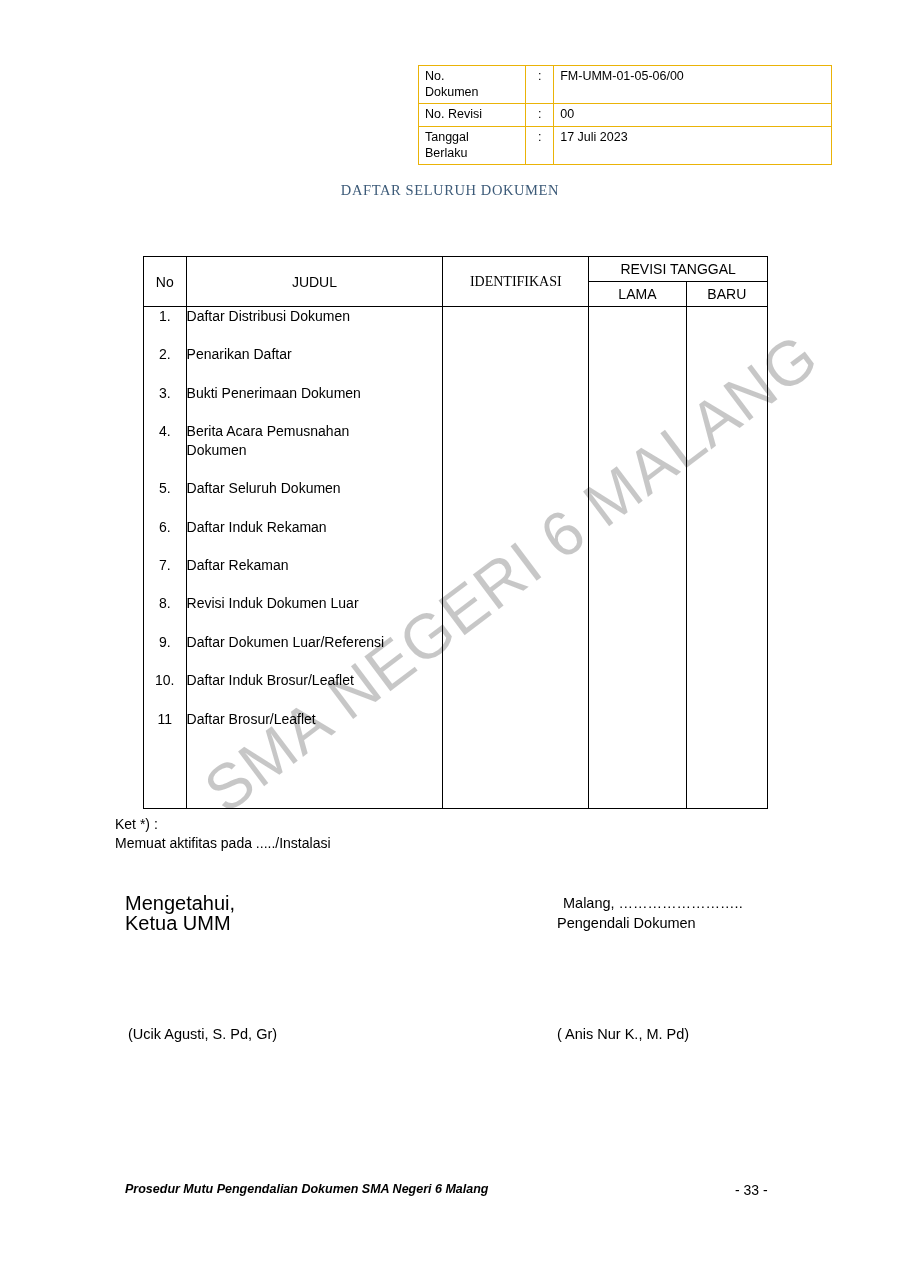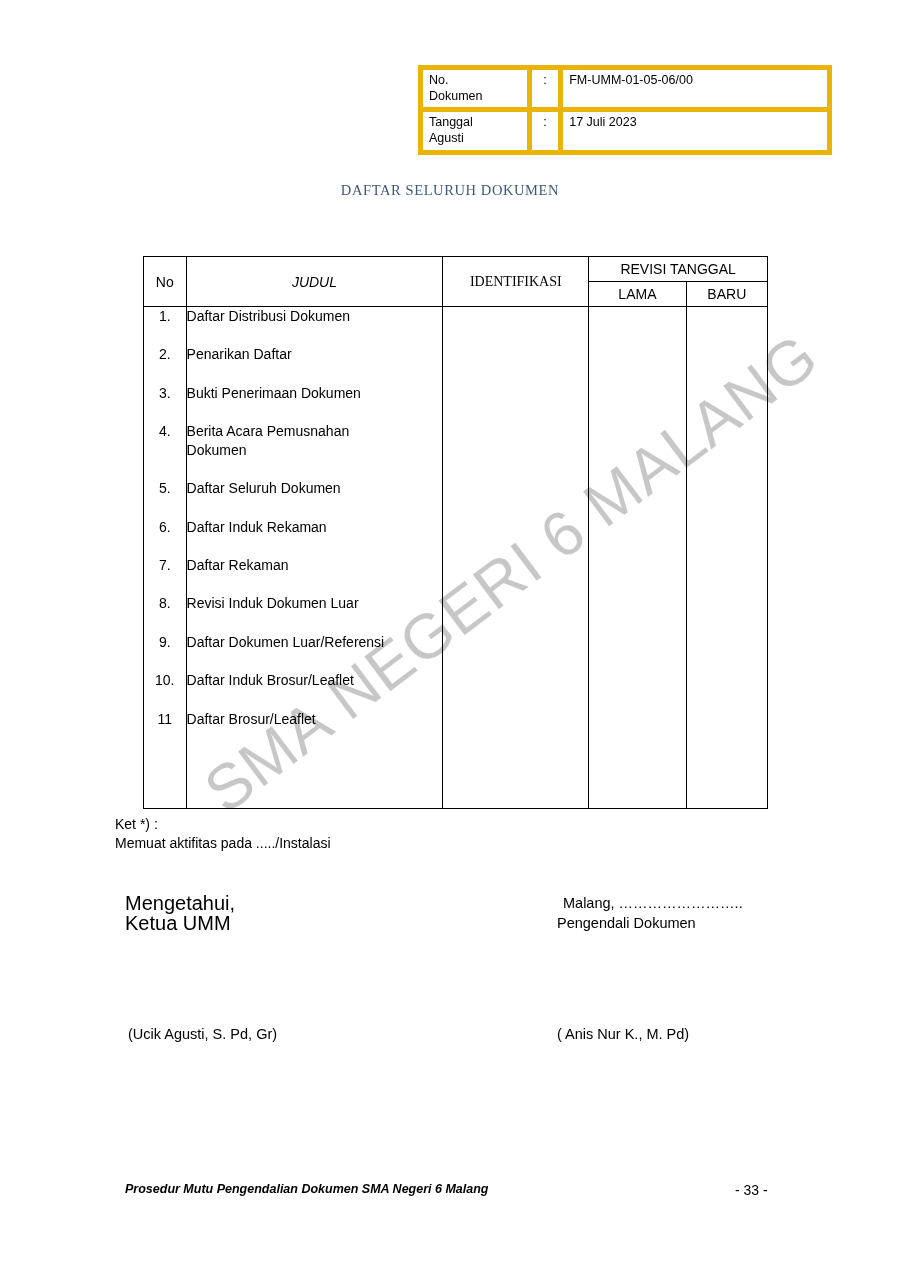--- a/index.html
+++ b/index.html
@@ -25,21 +25,21 @@
   
   .meta-table {
     position: absolute;
     left: 418px;
     top: 65px;
     width: 414px;
     border-collapse: collapse;
     font-size: 12.5px;
   }
   .meta-table td {
-    border: 5px solid #eab308;
+    border: 1px solid #eab308;
     padding: 3px 6px;
     vertical-align: top;
     line-height: 1.25;
   }
   .meta-label { width: 98px; }
   .meta-colon { width: 16px; text-align: center; }
   .meta-value { width: 286px; }
 
   
   .doc-title {
@@ -67,21 +67,21 @@
   .main-table th, .main-table td {
     border: 1px solid #000;
     padding: 0;
   }
   .main-table thead th {
     font-weight: normal;
     text-align: center;
     padding: 4px 2px;
   }
   .col-no    { width: 40px; }
-  .col-judul { width: 258px; font-style: italic; }
+  .col-judul { width: 258px; }
   .col-ident { width: 147px; font-family: Liberation Serif, serif; }
   .col-lama  { width: 99px; }
   .col-baru  { width: 81px; }
 
   .body-cell-no {
     text-align: center;
     vertical-align: top;
     padding-top: 12px;
   }
   .body-cell-judul {
@@ -202,22 +202,27 @@
 
   <table class="meta-table">
     <tbody>
       <tr>
         <td class="meta-label" style="white-space:pre-line">No.
 Dokumen</td>
         <td class="meta-colon">:</td>
         <td class="meta-value">FM-UMM-01-05-06/00</td>
       </tr>
       <tr>
+        <td class="meta-label" style="white-space:pre-line">No. Revisi</td>
+        <td class="meta-colon">:</td>
+        <td class="meta-value">00</td>
+      </tr>
+      <tr>
         <td class="meta-label" style="white-space:pre-line">Tanggal
-Agusti</td>
+Berlaku</td>
         <td class="meta-colon">:</td>
         <td class="meta-value">17 Juli 2023</td>
       </tr>
     </tbody>
   </table>
 
   <div class="doc-title">DAFTAR SELURUH DOKUMEN</div>
 
   <table class="main-table">
     <thead>

